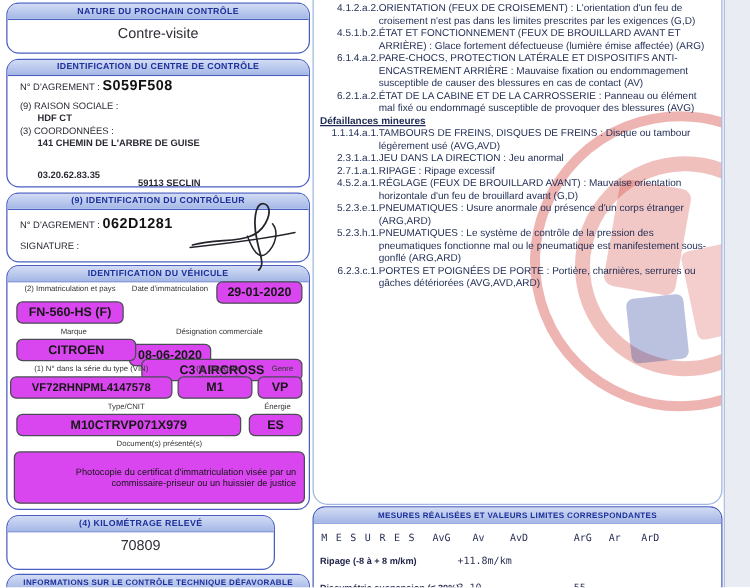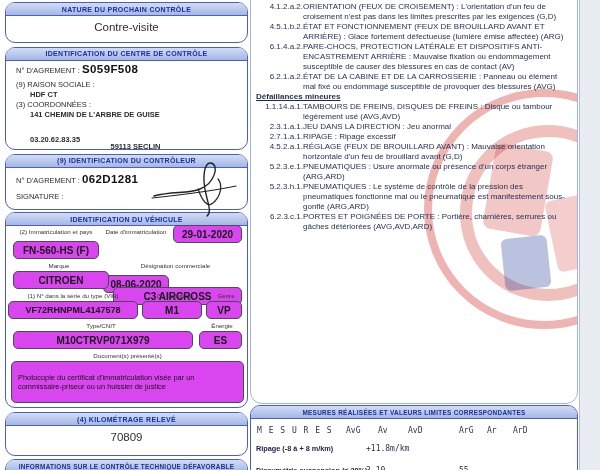--- a/index.html
+++ b/index.html
@@ -16,21 +16,21 @@
   .bigval{font-weight:bold;font-size:11.5px;color:#111;letter-spacing:.4px;}
   .line{position:absolute;left:10px;right:6px;white-space:nowrap;}
   .ind{padding-left:14px;font-weight:bold;}
   .center-val{position:absolute;left:0;right:0;text-align:center;font-size:11.5px;color:#2e2e38;}
   
   .tlbl{position:absolute;font-size:6.2px;color:#333;text-align:center;line-height:6.8px;}
   .fbox{position:absolute;border:1px solid #4b4b55;border-radius:5px;background:#d946ef;
         display:flex;align-items:center;justify-content:center;font-size:10px;font-weight:600;color:#161616;
         box-sizing:border-box;white-space:nowrap;}
   .fbox.vin{font-size:9px;}
-  .fbox.doc{font-size:7.4px;font-weight:normal;text-align:left;white-space:normal;line-height:9px;padding:2px 6px;}
+  .fbox.doc{font-size:7.4px;font-weight:normal;text-align:right;white-space:normal;line-height:9px;padding:2px 6px;}
   
   #right-box{position:absolute;left:250px;top:-14px;width:328px;height:418px;
              border:1.5px solid #9fb6e2;border-radius:12px;box-sizing:border-box;overflow:hidden;background:#fff;}
   #defect-list{position:relative;z-index:2;padding:15px 5px 0 5px;font-size:8px;line-height:10px;color:#1e2a52;}
   .drow{display:flex;}
   .code{width:47px;flex-shrink:0;text-align:right;}
   .dtxt{flex:1;}
   .mineures{font-weight:bold;text-decoration:underline;}
   
   .stamp{position:absolute;z-index:1;}
@@ -182,21 +182,21 @@
 
     <div class="tlbl" style="left:2px;top:110px;width:186px;">Type/CNIT</div>
     <div class="tlbl" style="left:196px;top:110px;width:40px;">Énergie</div>
     <div class="fbox" style="left:7px;top:118px;width:180px;height:18px;">M10CTRVP071X979</div>
     <div class="fbox" style="left:193px;top:118px;width:43px;height:18px;">ES</div>
 
     <div class="tlbl" style="left:0;top:140px;width:243px;">Document(s) présenté(s)</div>
     <div class="fbox doc" style="left:5px;top:148px;width:233px;height:42px;">Photocopie du certificat d'immatriculation visée par un commissaire-priseur ou un huissier de justice</div>
   </div>
 
-  <div class="sec" style="left:5px;top:412px;width:243px;height:44px;">
+  <div class="sec" style="left:5px;top:412px;width:215px;height:44px;">
     <div class="band">(4) KILOMÉTRAGE RELEVÉ</div>
     <div class="center-val" style="top:18px;">70809</div>
   </div>
 
   <div class="sec" style="left:5px;top:459px;width:243px;height:30px;">
     <div class="band small">INFORMATIONS SUR LE CONTRÔLE TECHNIQUE DÉFAVORABLE</div>
   </div>
 
 </div>
 

